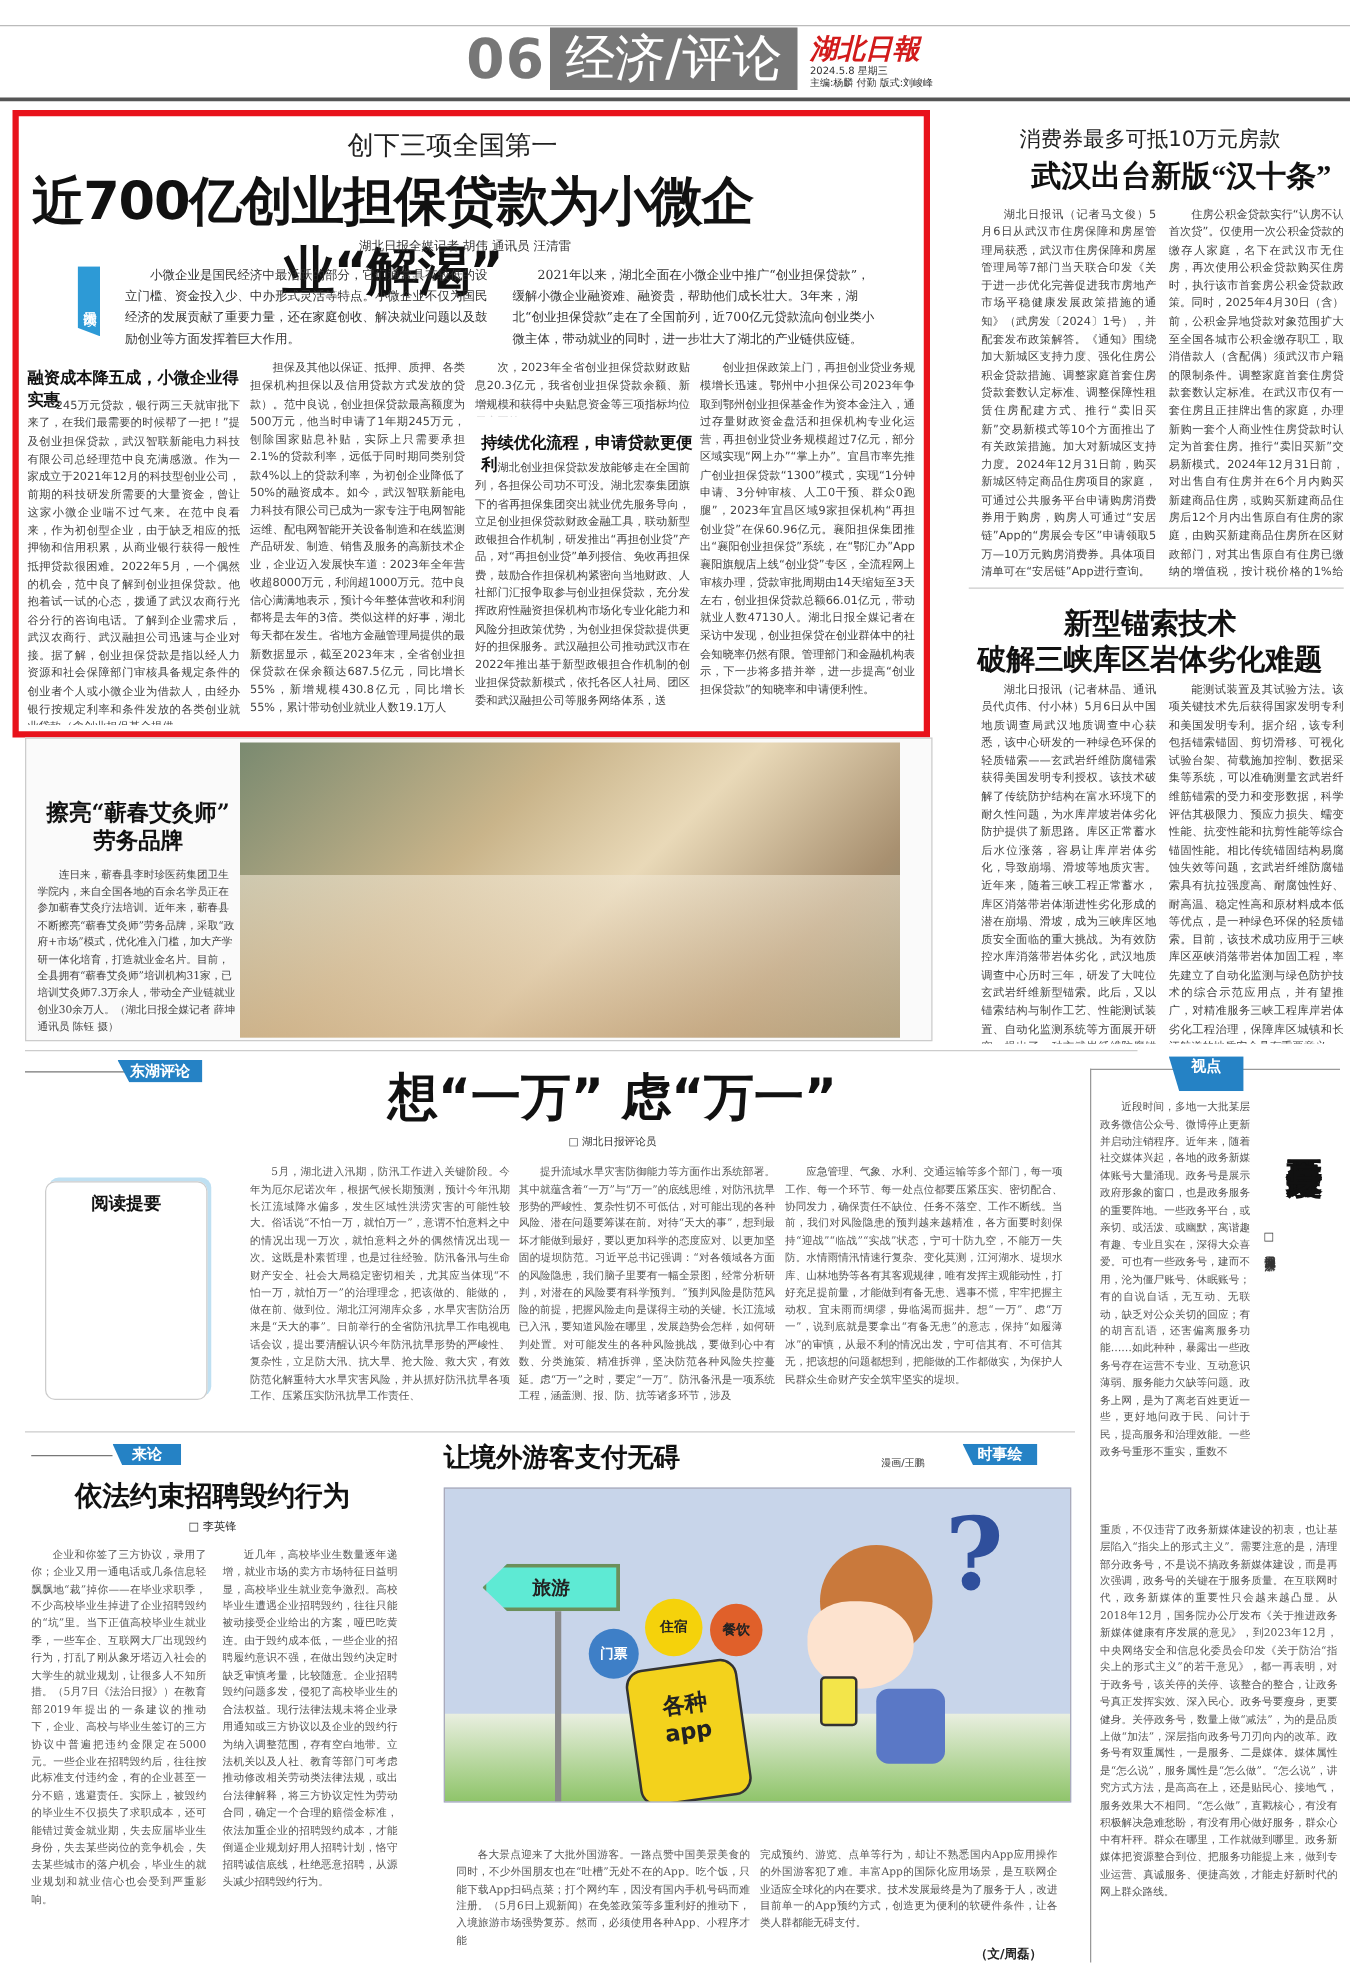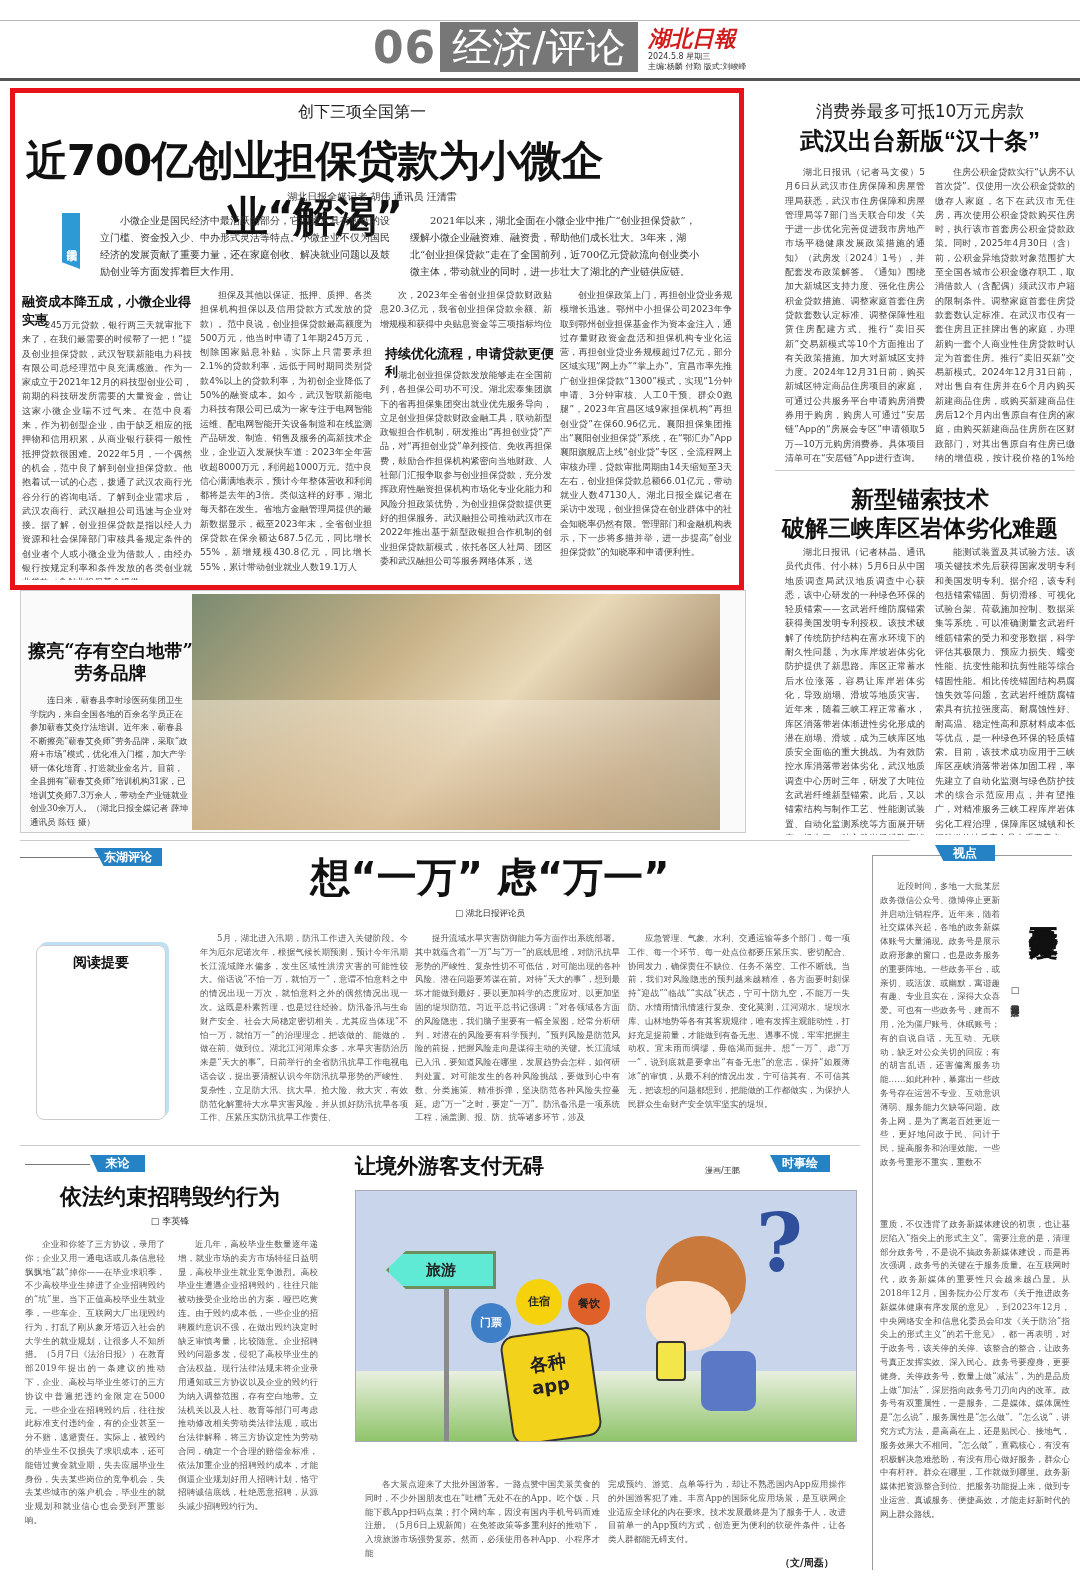--- a/index.html
+++ b/index.html
@@ -6,45 +6,45 @@
 body{width:1080px;height:1577px;background:#fff;font-family:"DejaVu Sans","Liberation Sans",sans-serif;color:#222;position:relative;overflow:hidden}
 .abs{position:absolute}
 .mh-num{left:373px;top:22px;font-size:44px;color:#777;font-weight:700;letter-spacing:1px}
 .mh-sec{left:440px;top:22px;width:198px;height:50px;background:#777;color:#fff;font-size:40px;line-height:50px;text-align:center}
 .mh-logo{left:648px;top:24px;font-family:"DejaVu Serif",serif;color:#d21b1b;font-size:22px;font-weight:bold;font-style:italic}
 .mh-meta{left:648px;top:52px;font-size:8px;color:#333;line-height:10px}
 .mh-rule{left:0;top:78px;width:1080px;height:3px;background:#555}
 .mh-top{left:0;top:20px;width:1080px;height:1px;background:#bbb}
 
 .redbox{left:10px;top:88px;width:734px;height:502px;border:5px solid #e8121b}
-.lead-kicker{left:0;top:102px;width:724px;text-align:center;font-size:16px;color:#222}
+.lead-kicker{left:0;top:102px;width:724px;text-align:center;font-size:21px;color:#222}
 .lead-title{left:0;top:133px;width:628px;text-align:center;font-size:42px;font-weight:bold;color:#111;letter-spacing:-1px}
 .lead-byline{left:0;top:190px;width:744px;text-align:center;font-size:10px;color:#333}
 .tag-read{left:62px;top:213px;width:18px;height:56px;background:#2d9ad6;color:#fff;font-size:11px;writing-mode:vertical-rl;text-align:center;line-height:18px;clip-path:polygon(0 0,100% 0,100% 100%,0 88%)}
 .summary{font-family:"DejaVu Serif",serif;font-size:10px;line-height:17px;color:#333;text-indent:2em}
 .col{font-size:9px;line-height:14.3px;color:#444;text-indent:2em;text-align:justify}
 .subhead{font-size:13px;font-weight:bold;color:#111}
 .rh-kicker{left:775px;top:100px;width:290px;text-align:center;font-size:17px;color:#222}
-.rh-title{left:775px;top:125px;width:290px;text-align:center;font-size:24px;font-weight:bold;font-family:Liberation Sans, sans-serif;color:#111}
+.rh-title{left:775px;top:125px;width:290px;text-align:right;font-size:24px;font-weight:bold;font-family:Liberation Serif, serif;color:#111}
 .anchor-title{left:775px;top:484px;width:290px;text-align:center;font-size:23px;font-weight:bold;font-family:"DejaVu Serif",serif;color:#111;line-height:29px}
 .photo-panel{left:20px;top:590px;width:726px;height:243px;border:1px solid #ccc;background:#fafafa}
 .photo{left:192px;top:594px;width:528px;height:236px;background:linear-gradient(135deg,#7a8a70 0%,#c9b48a 35%,#e9d9b8 55%,#a89070 80%,#6f7a65 100%)}
 .photo-floor{left:192px;top:700px;width:528px;height:130px;background:linear-gradient(180deg,rgba(240,230,210,.6),rgba(210,180,140,.7))}
 .aj-title{left:28px;top:640px;width:165px;text-align:center;font-family:"DejaVu Serif",serif;font-weight:bold;font-size:18px;line-height:22px;color:#111}
 .aj-text{left:30px;top:694px;width:160px;font-family:"DejaVu Serif",serif;font-size:8.5px;line-height:13.5px;color:#444;text-indent:2em}
 .tag-dh{left:94px;top:848px;width:68px;height:18px;background:#2582c5;color:#fff;font-size:12px;font-weight:bold;text-align:center;line-height:18px;clip-path:polygon(0 0,100% 0,100% 100%,14% 100%)}
 .tag-line{height:1px;background:#777}
 .big-title{left:260px;top:850px;width:460px;text-align:center;font-size:40px;font-weight:bold;color:#111}
 .big-byline{left:260px;top:908px;width:460px;text-align:center;font-size:8.5px;color:#333}
 .abstract{left:36px;top:945px;width:130px;height:175px;border:1px solid #ccc;border-radius:8px;box-shadow:3px -3px 0 #bfe0f2}
 .abstract h3{font-family:"DejaVu Serif",serif;font-size:14px;text-align:center;margin-top:8px;color:#111}
 .abstract .ab-text{font-size:10px;line-height:14.8px;padding:6px 8px;text-indent:2em;color:#222}
 .serif-col{font-family:"DejaVu Serif",serif;font-size:8.5px;line-height:13.8px;color:#555;text-indent:2em;text-align:justify}
 .vw-box{left:872px;top:855px;width:200px;height:715px;border-left:1px solid #999;border-top:1px solid #999}
-.tag-vw{left:935px;top:845px;width:60px;height:16px;background:#2582c5;color:#fff;font-size:12px;font-weight:bold;text-align:center;line-height:16px;clip-path:polygon(0 0,100% 0,100% 100%,14% 100%)}
+.tag-vw{left:935px;top:845px;width:60px;height:28px;background:#2582c5;color:#fff;font-size:12px;font-weight:bold;text-align:center;line-height:16px;clip-path:polygon(0 0,100% 0,100% 100%,14% 100%)}
 .vw-title{left:1022px;top:905px;width:40px;font-family:"DejaVu Serif",serif;font-weight:bold;font-size:29px;line-height:36px;writing-mode:vertical-rl;color:#111}
 .vw-byline{left:1008px;top:985px;font-size:9px;writing-mode:vertical-rl;color:#333}
 .tag-ll{left:90px;top:1155px;width:55px;height:17px;background:#2582c5;color:#fff;font-size:12px;font-weight:bold;text-align:center;line-height:17px;clip-path:polygon(0 0,100% 0,100% 100%,14% 100%)}
 .ll-title{left:0;top:1182px;width:340px;text-align:center;font-family:"DejaVu Serif",serif;font-weight:bold;font-size:22px;color:#111}
 .ll-byline{left:0;top:1215px;width:340px;text-align:center;font-size:9px;color:#333}
 .cart-title{left:355px;top:1152px;font-family:"DejaVu Serif",serif;font-weight:bold;font-size:21px;color:#111}
 .cart-credit{left:705px;top:1165px;font-size:8px;color:#333}
 .tag-ss{left:770px;top:1155px;width:60px;height:17px;background:#2582c5;color:#fff;font-size:12px;font-weight:bold;text-align:center;line-height:17px;clip-path:polygon(0 0,100% 0,100% 100%,14% 100%)}
 .cartoon{left:355px;top:1190px;width:502px;height:252px;background:#c8d5ea;overflow:hidden;border:1px solid #aab}
 .bubble{position:absolute;border-radius:50%;color:#222;font-size:11px;font-weight:bold;text-align:center}
@@ -89,21 +89,21 @@
   <div>新型锚索技术</div>
   <div>破解三峡库区岩体劣化难题</div>
 </div>
 <div class="abs col" style="left:785px;top:545px;width:140px;height:290px;overflow:hidden">湖北日报讯（记者林晶、通讯员代贞伟、付小林）5月6日从中国地质调查局武汉地质调查中心获悉，该中心研发的一种绿色环保的轻质锚索——玄武岩纤维防腐锚索获得美国发明专利授权。该技术破解了传统防护结构在富水环境下的耐久性问题，为水库岸坡岩体劣化防护提供了新思路。库区正常蓄水后水位涨落，容易让库岸岩体劣化，导致崩塌、滑坡等地质灾害。近年来，随着三峡工程正常蓄水，库区消落带岩体渐进性劣化形成的潜在崩塌、滑坡，成为三峡库区地质安全面临的重大挑战。为有效防控水库消落带岩体劣化，武汉地质调查中心历时三年，研发了大吨位玄武岩纤维新型锚索。此后，又以锚索结构与制作工艺、性能测试装置、自动化监测系统等方面展开研究，提出了一种玄武岩纤维防腐锚索综合性</div>
 <div class="abs col" style="left:935px;top:545px;width:140px;height:290px;overflow:hidden">能测试装置及其试验方法。该项关键技术先后获得国家发明专利和美国发明专利。据介绍，该专利包括锚索锚固、剪切滑移、可视化试验台架、荷载施加控制、数据采集等系统，可以准确测量玄武岩纤维筋锚索的受力和变形数据，科学评估其极限力、预应力损失、蠕变性能、抗变性能和抗剪性能等综合锚固性能。相比传统锚固结构易腐蚀失效等问题，玄武岩纤维防腐锚索具有抗拉强度高、耐腐蚀性好、耐高温、稳定性高和原材料成本低等优点，是一种绿色环保的轻质锚索。目前，该技术成功应用于三峡库区巫峡消落带岩体加固工程，率先建立了自动化监测与绿色防护技术的综合示范应用点，并有望推广，对精准服务三峡工程库岸岩体劣化工程治理，保障库区城镇和长江航道的地质安全具有重要意义。</div>
 
 <div class="abs photo-panel"></div>
 <div class="abs photo"></div>
 <div class="abs photo-floor"></div>
 <div class="abs aj-title">
-  <div>擦亮“存有空白地带”</div>
+  <div>擦亮“蕲春艾灸师”</div>
   <div>劳务品牌</div>
 </div>
 <div class="abs aj-text">连日来，蕲春县李时珍医药集团卫生学院内，来自全国各地的百余名学员正在参加蕲春艾灸疗法培训。近年来，蕲春县不断擦亮“蕲春艾灸师”劳务品牌，采取“政府+市场”模式，优化准入门槛，加大产学研一体化培育，打造就业金名片。目前，全县拥有“蕲春艾灸师”培训机构31家，已培训艾灸师7.3万余人，带动全产业链就业创业30余万人。（湖北日报全媒记者 薛坤 通讯员 陈钰 摄）</div>
 
 <div class="abs divider" style="left:20px;top:840px;width:890px"></div>
 
 <div class="abs tag-line" style="left:20px;top:857px;width:80px"></div>
 <div class="abs tag-dh">东湖评论</div>
 <div class="abs big-title">想“一万” 虑“万一”</div>
 <div class="abs big-byline">□ 湖北日报评论员</div>

